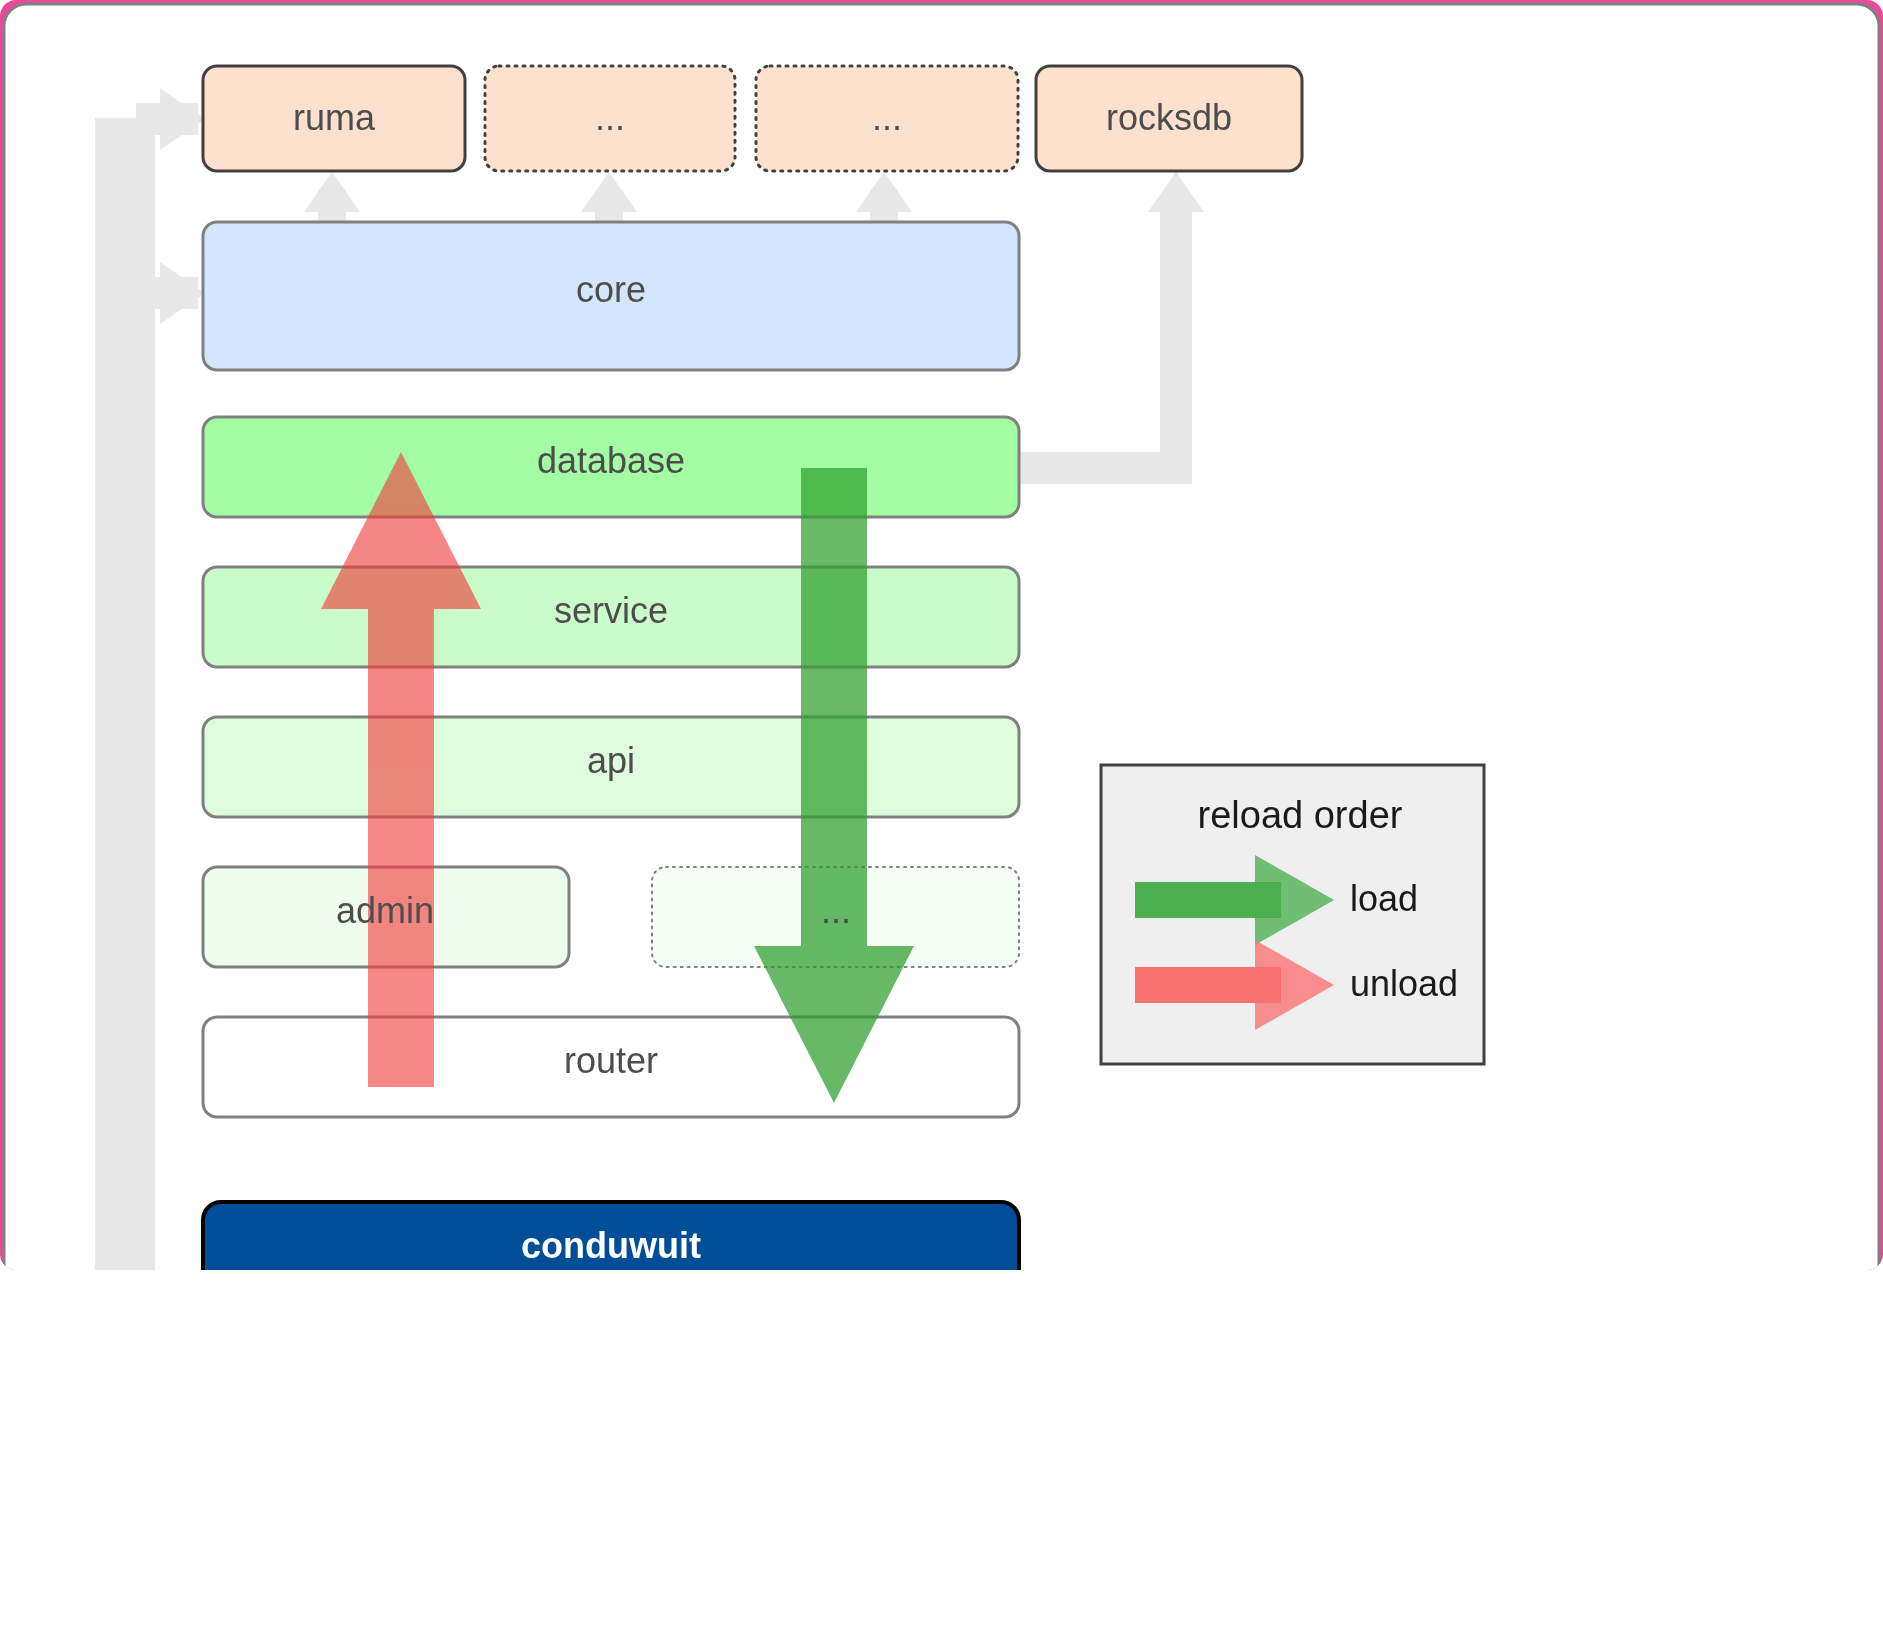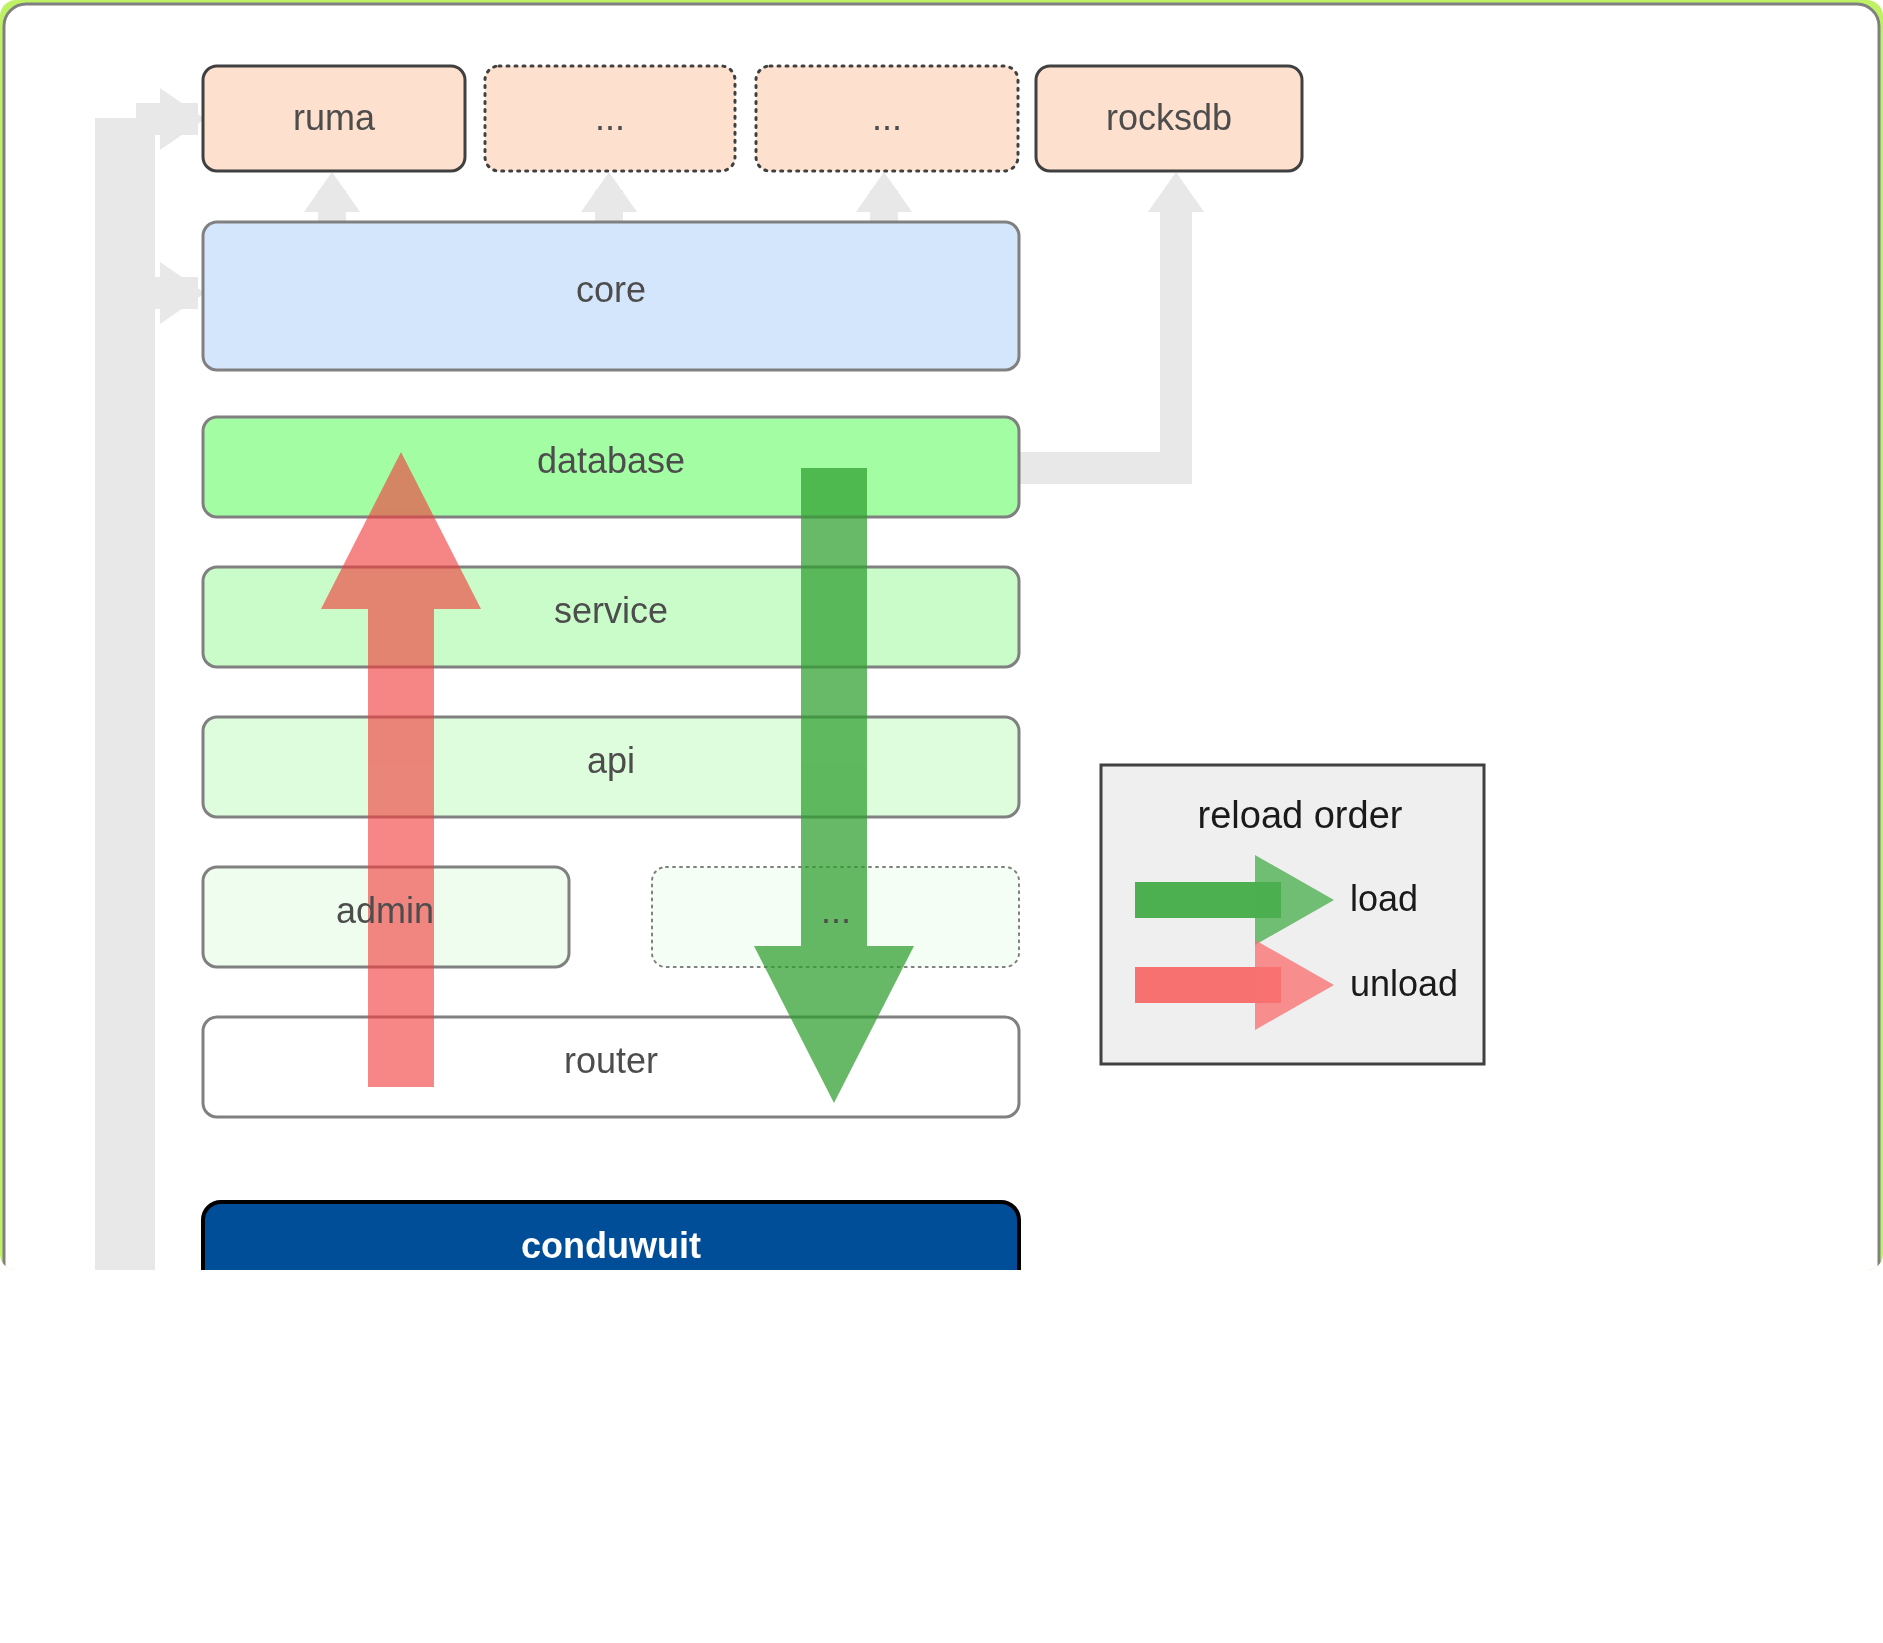--- a/index.html
+++ b/index.html
@@ -5,21 +5,21 @@
   html, body {
     margin: 0;
     padding: 0;
     background: #ffffff;
     font-family: "Liberation Sans", sans-serif;
   }
   #stage {
     position: relative;
     width: 1883px;
     height: 1270px;
-    background: #bef264;
+    background: #ec4899;
     overflow: hidden;
     border-radius: 16px;
   }
   svg.diagram {
     position: absolute;
     left: 0;
     top: 0;
     width: 1883px;
     height: 1643px;
   }

